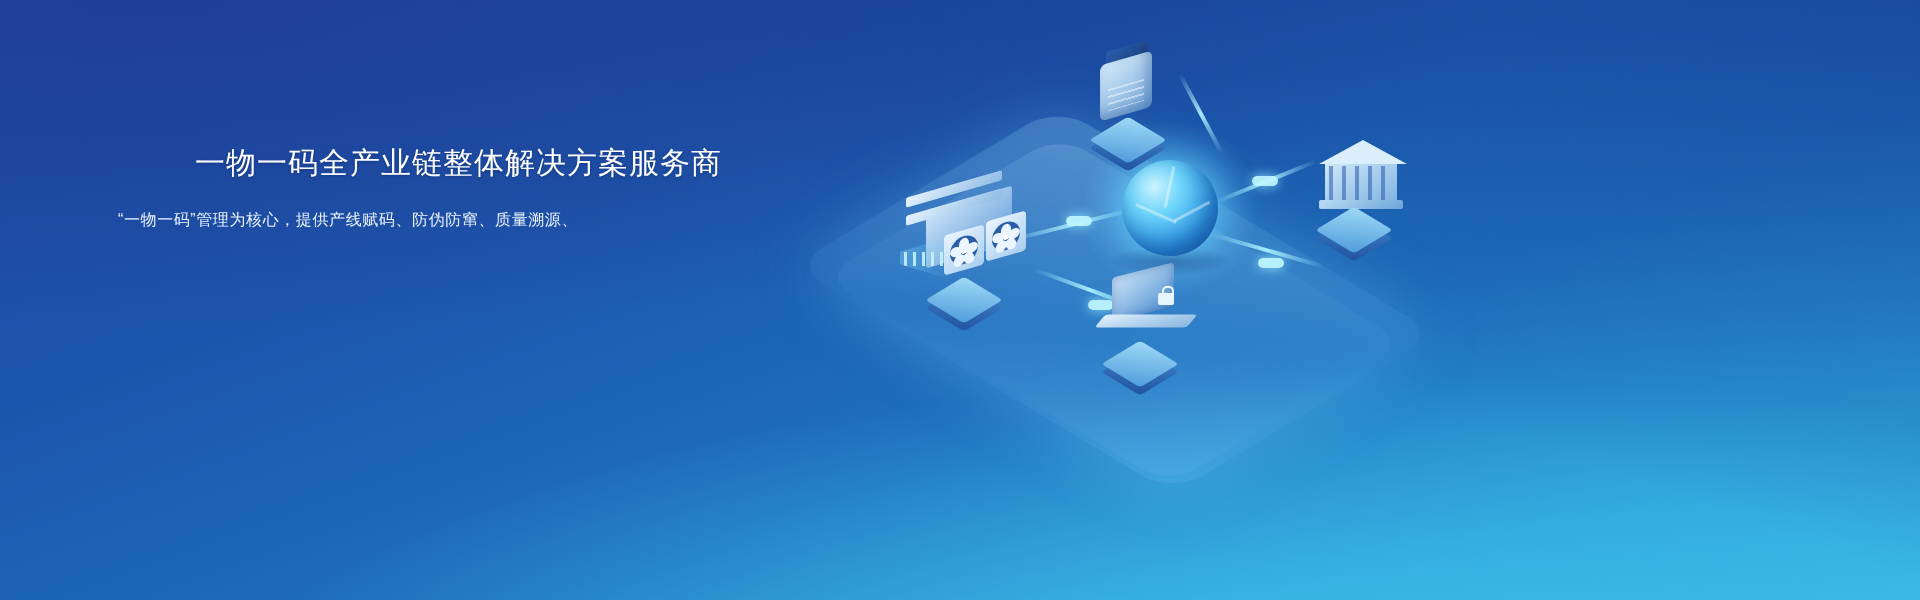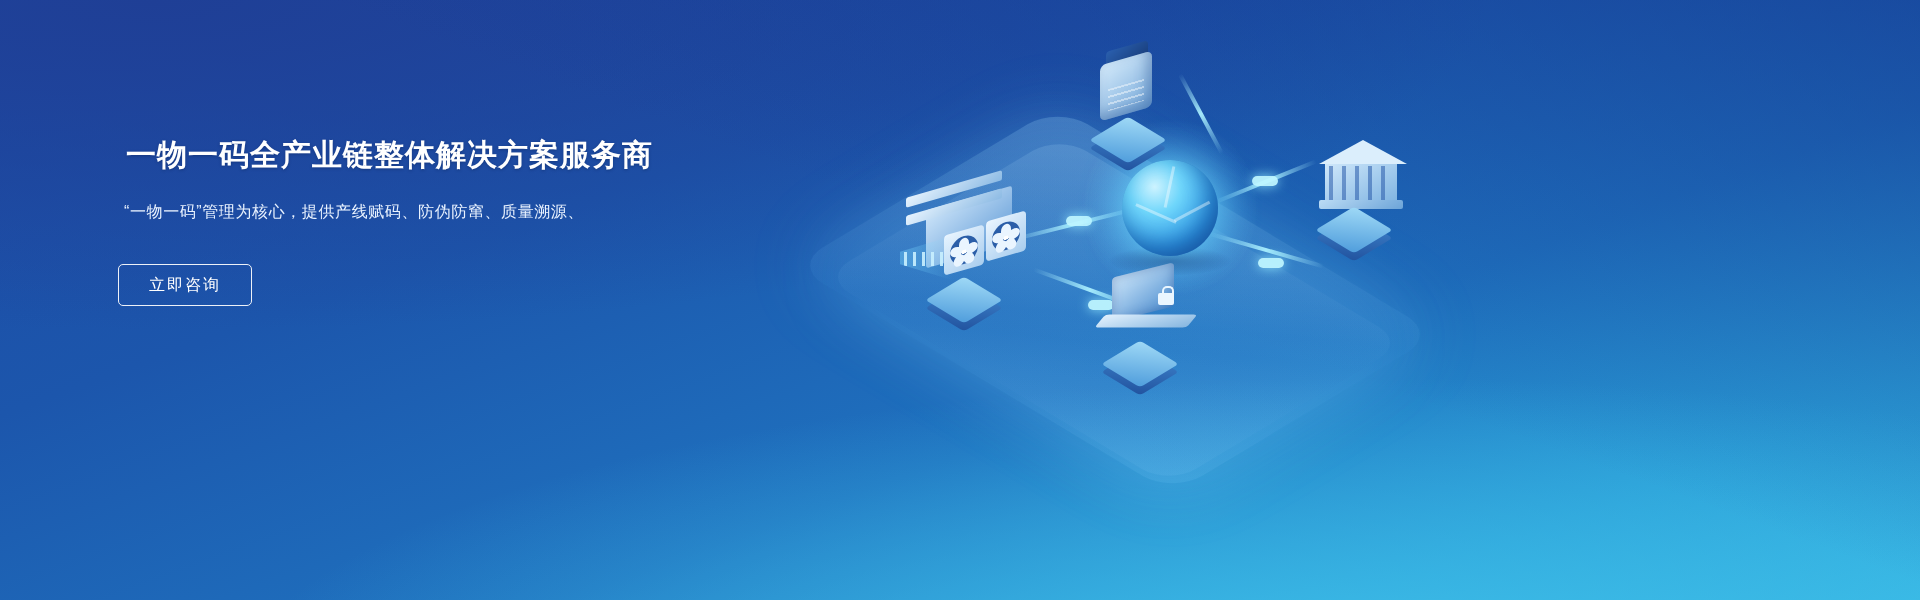--- a/index.html
+++ b/index.html
@@ -17,26 +17,27 @@
   }
   .banner::after{
     content:"";position:absolute;inset:0;
     background:linear-gradient(200deg, rgba(20,50,140,.55) 0%, rgba(20,50,140,0) 45%);
     pointer-events:none;
   }
 
   
   .copy{position:absolute;left:118px;top:128px;width:620px;z-index:6;}
   .headline{
-    margin:8px;color:#ffffff;font-size:30px;font-weight:bold;
+    margin:16px;color:#ffffff;font-size:30px;font-weight:normal;
     letter-spacing:1px;line-height:1.25;white-space:nowrap;
     text-shadow:0 1px 3px rgba(5,25,70,.35);
+    text-align:right;
   }
   .subline{
-    margin:6px;color:#eaf3ff;font-size:16px;line-height:32px;
+    margin:0;color:#eaf3ff;font-size:16px;line-height:32px;
     letter-spacing:.6px;font-weight:normal;
   }
   .sub-wrap{margin-top:22px;}
   .cta{
     display:inline-block;margin-top:30px;
     padding:12px 30px;border:1.5px solid rgba(255,255,255,.92);
     border-radius:5px;color:#ffffff;font-size:16px;letter-spacing:2px;
     background:transparent;cursor:pointer;line-height:1;
   }
 
@@ -202,21 +203,20 @@
 
 <div class="banner">
 
   <div class="copy">
     <h1 class="headline">一物一码全产业链整体解决方案服务商</h1>
 
     <div class="sub-wrap">
       <p class="subline">“一物一码”管理为核心，提供产线赋码、防伪防窜、质量溯源、</p>
     </div>
 
-    <div class="cta">立即咨询</div>
   </div>
 
   <div class="art">
 
     <div class="platform"></div>
     <div class="platform p2"></div>
 
     <div class="link l1"></div>
     <div class="link l2"></div>
     <div class="link l3"></div>

